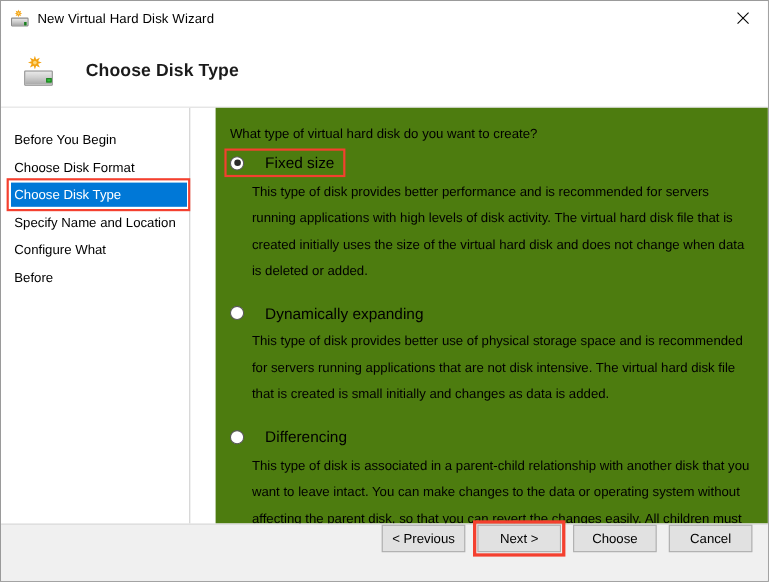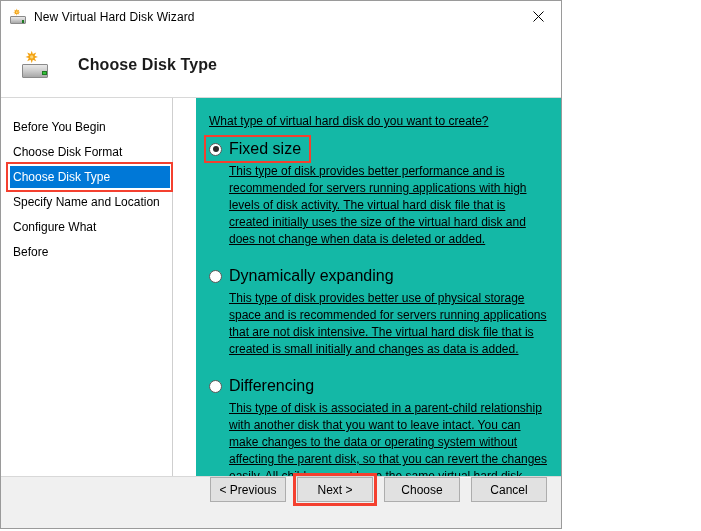--- a/index.html
+++ b/index.html
@@ -12,21 +12,21 @@
     height: 531px;
     background: #ffffff;
     font-family: "Liberation Sans", sans-serif;
     font-size: 12px;
     color: #000000;
     overflow: hidden;
   }
 
   .window {
     position: relative;
-    width: 562px;
+    width: 699px;
     height: 529px;
     border: 1px solid #9a9a9a;
     background: #ffffff;
     box-sizing: border-box;
     display: flex;
     flex-direction: column;
   }
 
   
   .titlebar {
@@ -170,22 +170,21 @@
     right: -3px;
     bottom: -4px;
     border: 2px solid #f4402f;
     pointer-events: none;
   }
 
   .content {
     flex: 1;
     padding: 16px 14px 0 13px;
     box-sizing: border-box;
-    background: #14b8a6;
-    text-decoration: underline;
+    background: #4d7c0f;
   }
   .question {
     font-size: 12px;
     color: #000000;
     margin-bottom: 11px;
   }
 
   .option { margin-bottom: 4px; }
   .option-head {
     display: inline-flex;
@@ -221,28 +220,29 @@
     left: 50%;
     top: 50%;
     width: 6px;
     height: 6px;
     margin-left: -3px;
     margin-top: -3px;
     border-radius: 50%;
     background: #2b2b2b;
   }
   .option-label {
-    font-size: 16px;
+    font-size: 14px;
     color: #000000;
     white-space: nowrap;
+    margin-left: 12px;
   }
   .option-desc {
     margin: 4px 0 0 20px;
     font-size: 12px;
-    line-height: 17px;
+    line-height: 24px;
     color: #000000;
     max-width: 494px;
   }
   .option.spaced { margin-top: 18px; }
 
   
   .footer {
     height: 52px;
     min-height: 52px;
     background: #f0f0f0;

